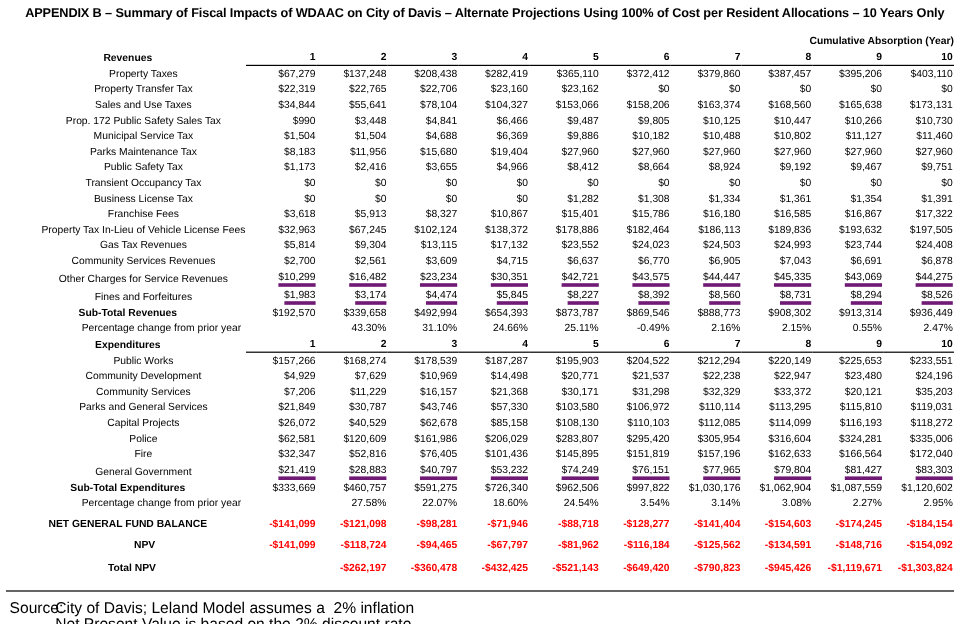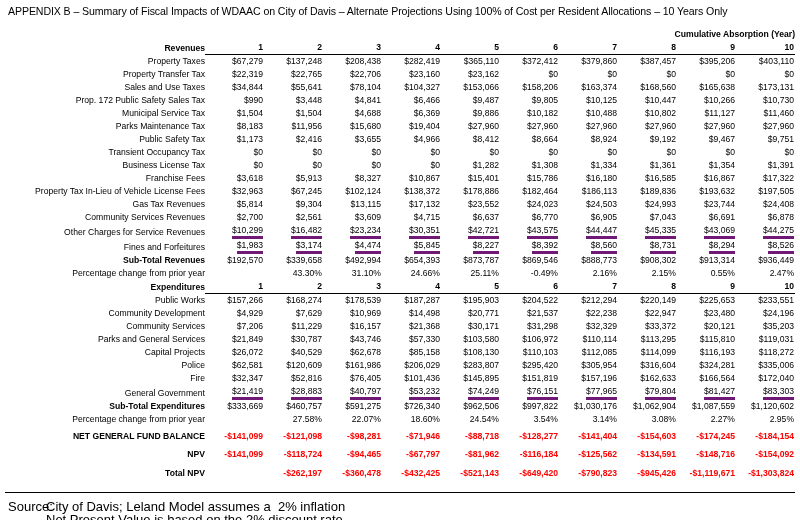--- a/index.html
+++ b/index.html
@@ -6,43 +6,44 @@
   html, body { margin: 0; padding: 0; }
   body {
     width: 800px; height: 520px;
     background: #ffffff;
     color: #000000;
     font-family: "Liberation Sans", sans-serif;
     overflow: hidden;
   }
   .title {
     font-size: 10.6px;
-    font-weight: normal;
+    font-weight: bold;
     padding: 5px 0 0 8px;
     white-space: nowrap;
     letter-spacing: -0.1px;
+    text-align: center;
   }
   table.fiscal {
     border-collapse: collapse;
     table-layout: fixed;
     width: 787px;
     margin: 11px 0 0 8px;
   }
   col.c-label { width: 197px; }
   col.c-val   { width: 59px; }
   td {
     padding: 0;
     font-size: 8.6px;
     line-height: 13px;
     height: 13px;
     white-space: nowrap;
     vertical-align: bottom;
     overflow: visible;
   }
-  td.lbl { text-align: right; padding-left: 26px; }
+  td.lbl { text-align: center; padding-left: 26px; }
   td.val { text-align: right; padding-right: 1px; }
   td.lbl.section, td.lbl.sub { padding-left: 0; font-weight: bold; }
   td.lbl.pct { padding-left: 56px; font-weight: normal; }
   td.absorb { font-weight: bold; text-align: right; }
   tr.years td.val {
     font-weight: bold;
     border-bottom: 1px solid #000;
   }
   .ul {
     display: inline-block;

